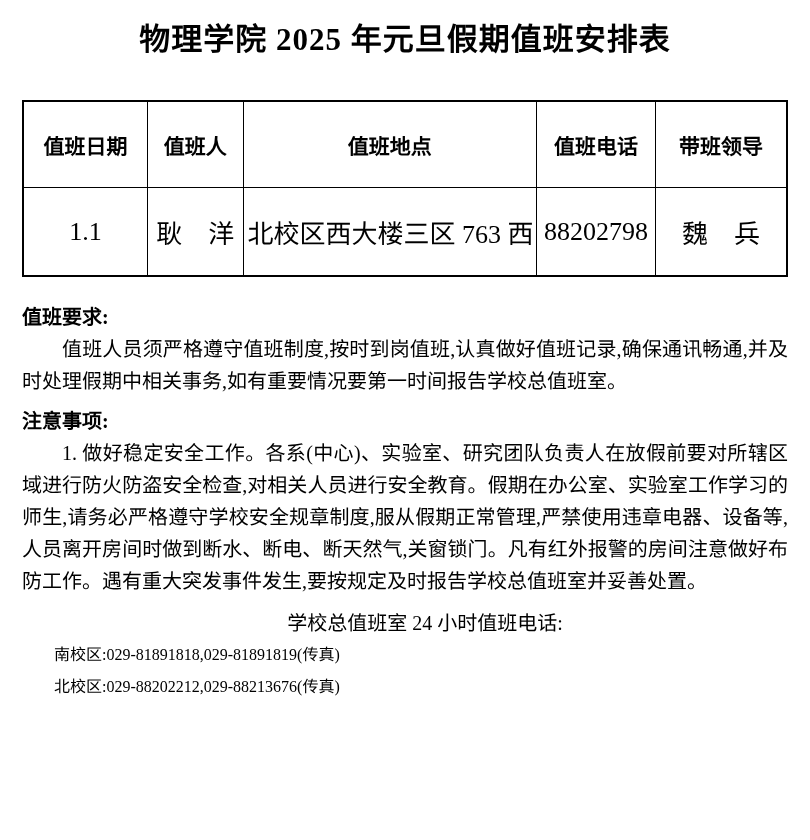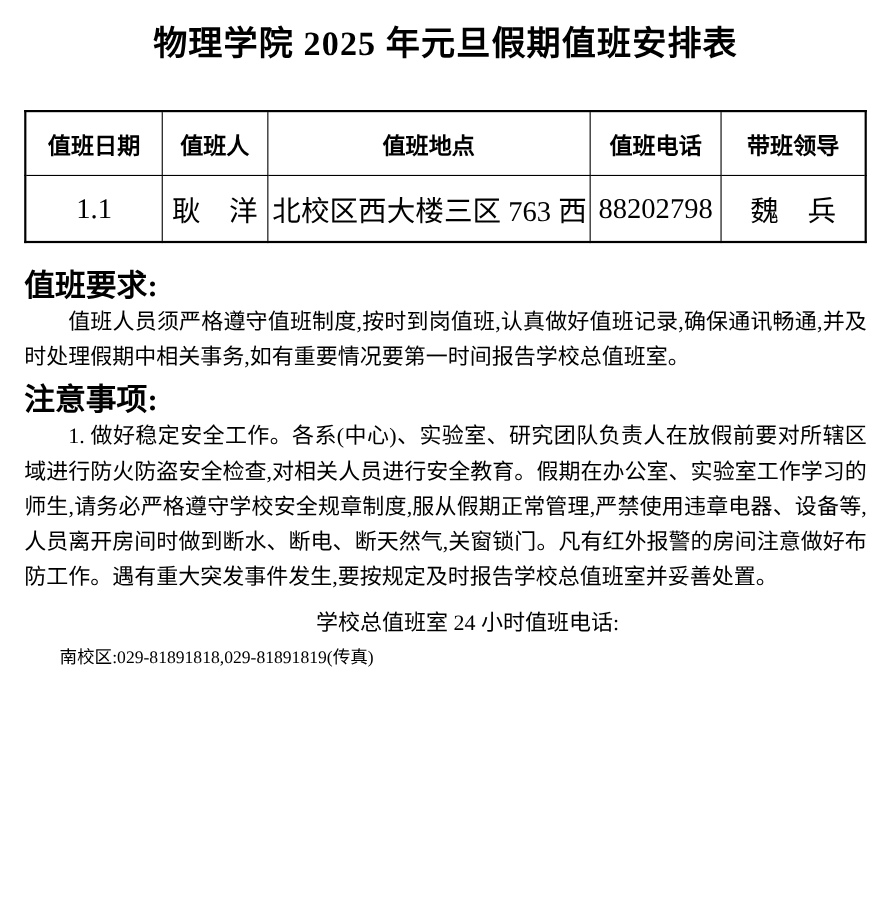--- a/index.html
+++ b/index.html
@@ -33,37 +33,37 @@
     table-layout: fixed;
     border-collapse: collapse;
     margin-top: 40px;
     border: 2px solid #000;
   }
   table.duty-table th,
   table.duty-table td {
     border: 1px solid #000;
     text-align: center;
     vertical-align: middle;
-    padding: 0 4px;
+    padding: 14px 4px;
     overflow: hidden;
     white-space: nowrap;
   }
   table.duty-table th {
     height: 57px;
     font-size: 21px;
     font-weight: 700;
   }
   table.duty-table td {
     height: 59px;
     font-size: 26px;
     font-weight: 400;
   }
   .section-heading {
     margin: 0;
-    font-size: 28px;
+    font-size: 20px;
     font-weight: 700;
     line-height: 32px;
   }
   #duty-req-heading { margin-top: 24px; }
   #notes-heading    { margin-top: 8px; }
   .para {
     margin: 0;
     font-size: 20px;
     line-height: 32px;
     text-indent: 2em;
@@ -116,14 +116,15 @@
   </table>
 
   <h2 class="section-heading" id="duty-req-heading">值班要求:</h2>
   <p class="para">值班人员须严格遵守值班制度,按时到岗值班,认真做好值班记录,确保通讯畅通,并及时处理假期中相关事务,如有重要情况要第一时间报告学校总值班室。</p>
 
   <h2 class="section-heading" id="notes-heading">注意事项:</h2>
   <p class="para">1. 做好稳定安全工作。各系(中心)、实验室、研究团队负责人在放假前要对所辖区域进行防火防盗安全检查,对相关人员进行安全教育。假期在办公室、实验室工作学习的师生,请务必严格遵守学校安全规章制度,服从假期正常管理,严禁使用违章电器、设备等,人员离开房间时做到断水、断电、断天然气,关窗锁门。凡有红外报警的房间注意做好布防工作。遇有重大突发事件发生,要按规定及时报告学校总值班室并妥善处置。</p>
 
   <p class="para hotline-heading">学校总值班室 24 小时值班电话:</p>
   <p class="hotline-line">南校区:029-81891818,029-81891819(传真)</p>
+  <p class="hotline-line">北校区:029-88202212,029-88213676(传真)</p>
 
 </div>
 
 </body></html>

